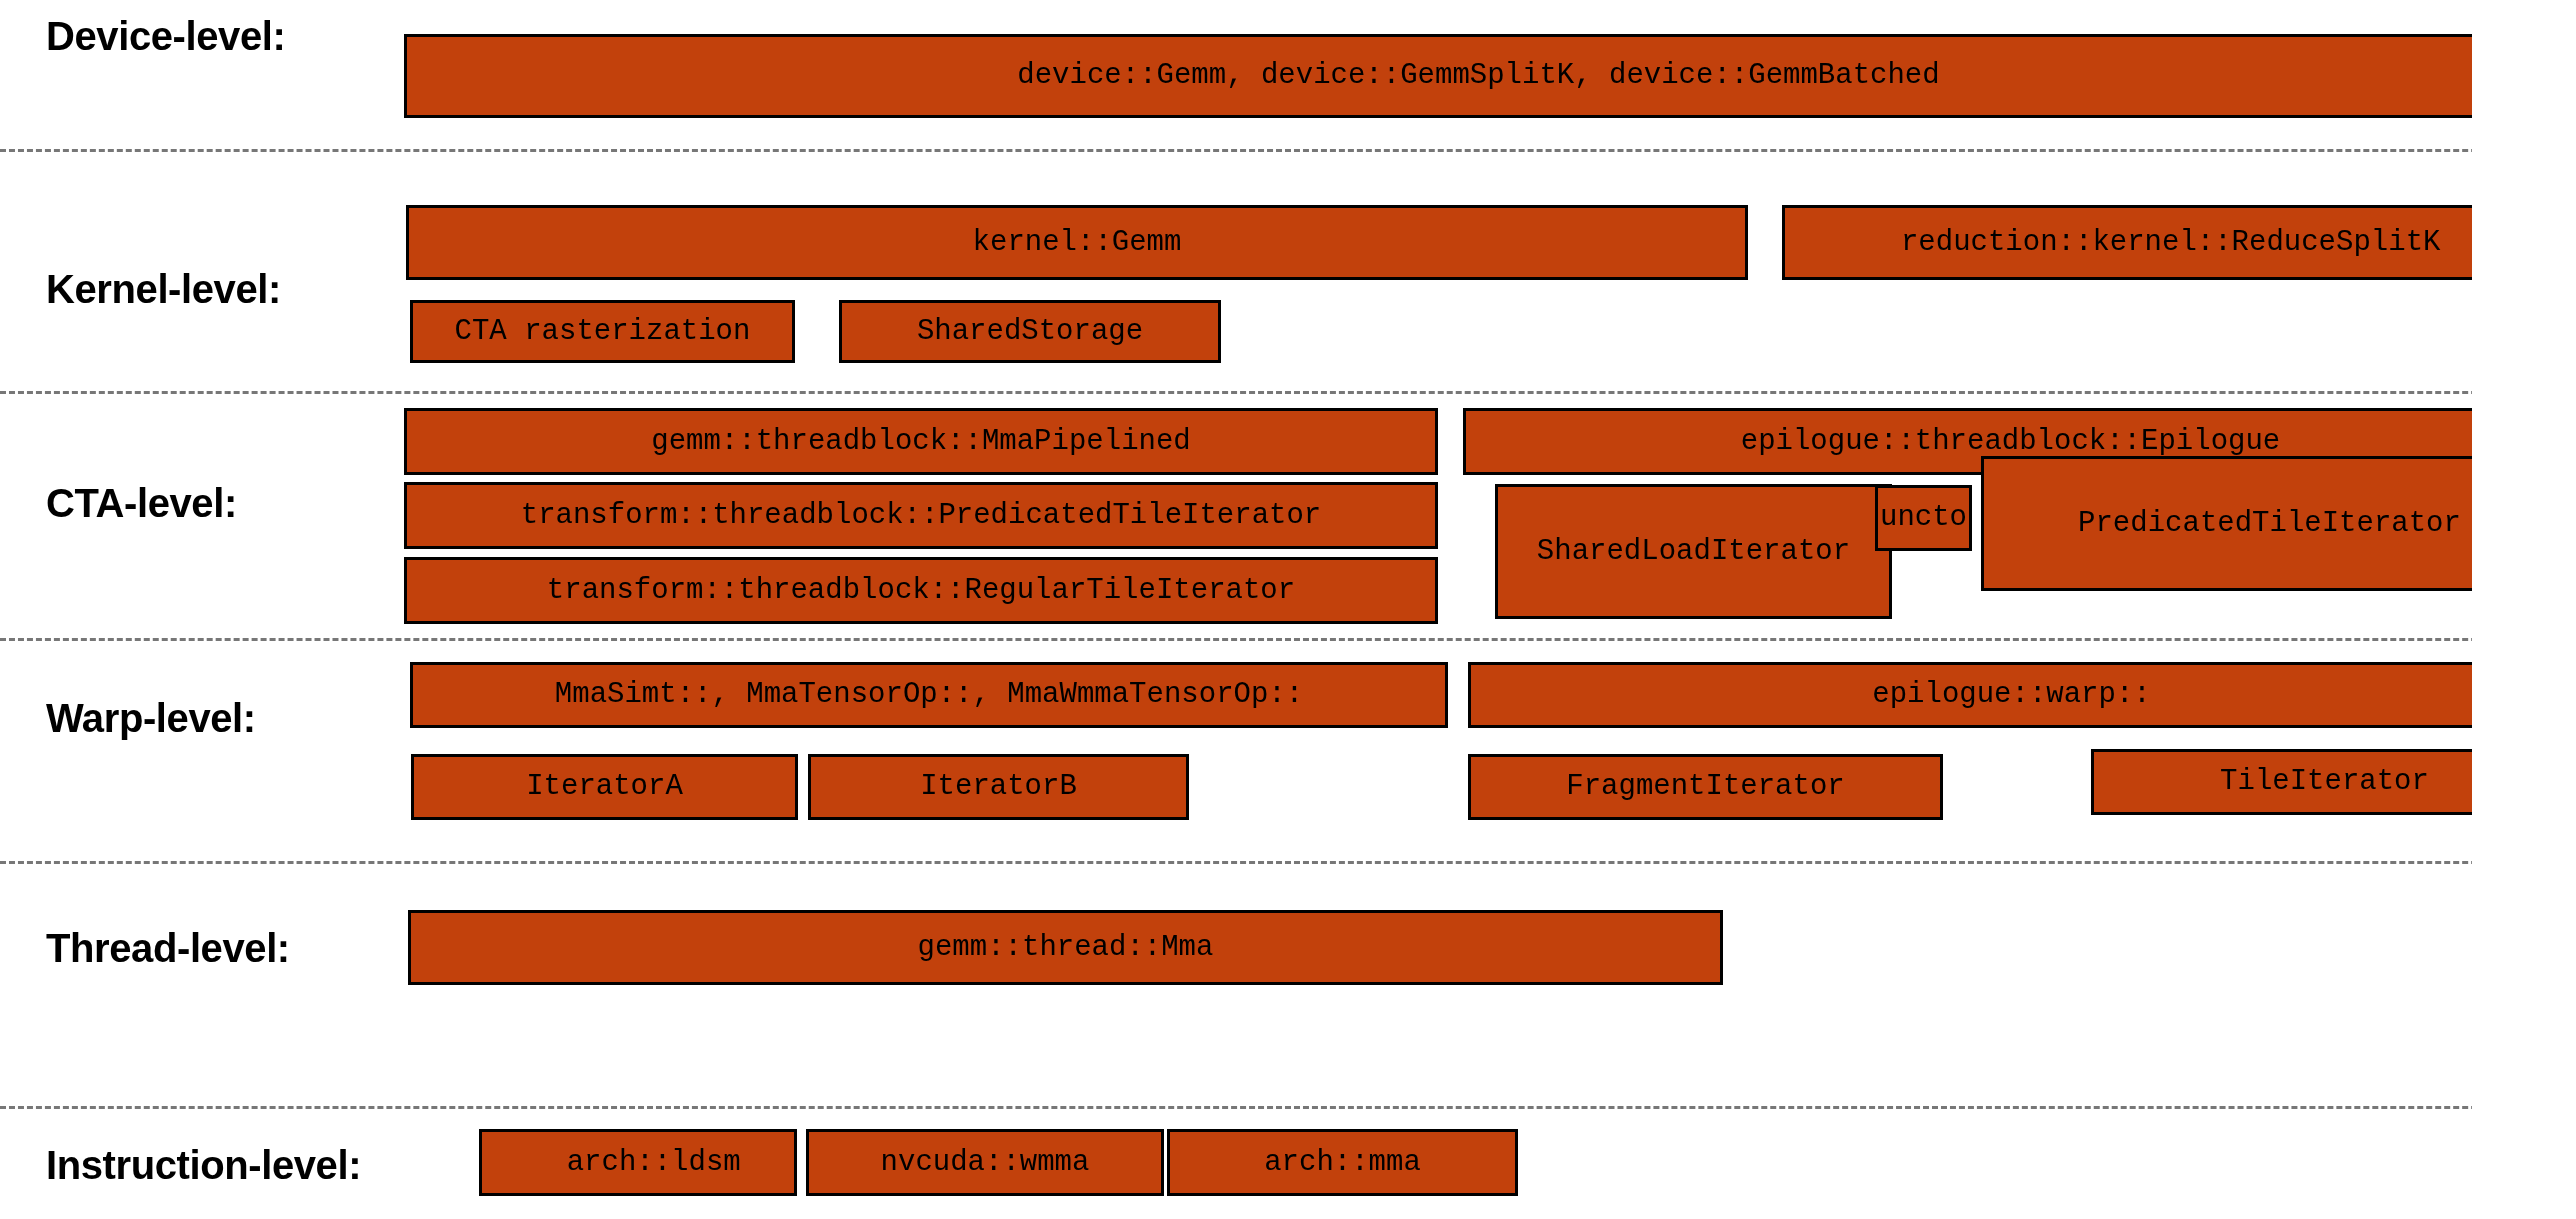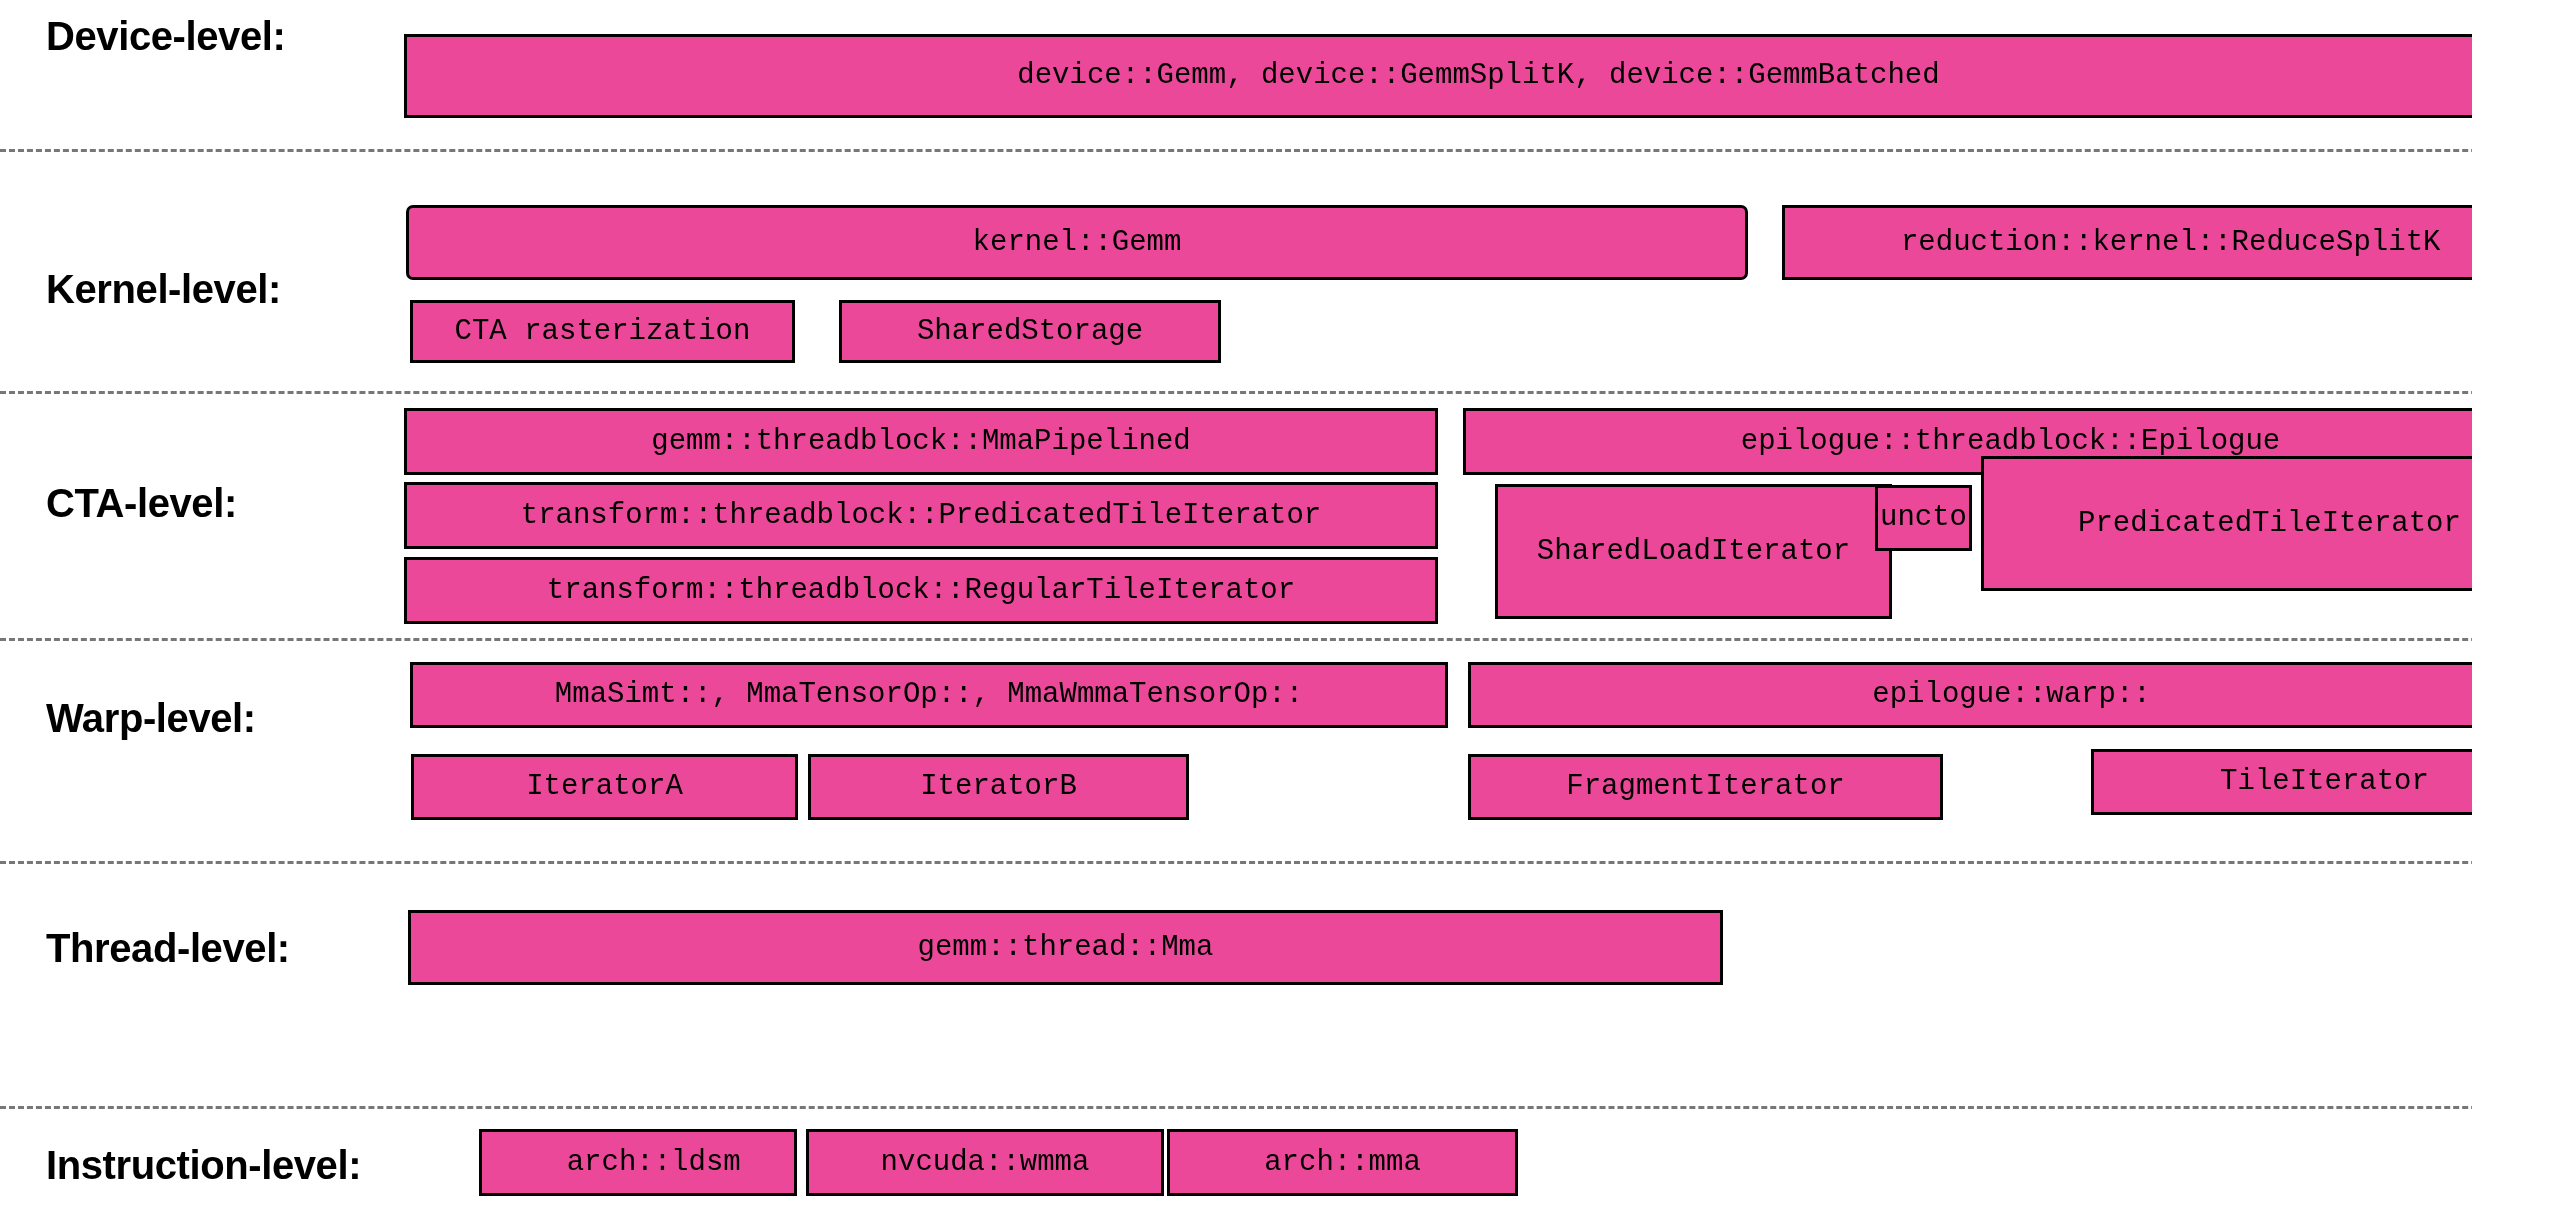--- a/index.html
+++ b/index.html
@@ -25,21 +25,21 @@
     white-space: nowrap;
     letter-spacing: -0.4px;
     display: flex;
     align-items: center;
     line-height: 1;
   }
   .box {
     position: absolute;
     box-sizing: border-box;
     border: 3.1px solid #000000;
-    background: #ec4899;
+    background: #c2410c;
     display: flex;
     align-items: center;
     justify-content: center;
     text-align: center;
     font-family: "Liberation Mono", monospace;
     font-size: 29px;
     color: #000000;
     line-height: 1.1;
     padding: 0 4.6px;
     overflow: hidden;
@@ -59,21 +59,21 @@
 <div id="page">
 
   <div class="level-label" style="left:46px; top:17px; width:322px; height:37px;">Device-level:</div>
 
   <div class="box" style="left:404px; top:34px; width:2149px; height:84px;">device::Gemm, device::GemmSplitK, device::GemmBatched</div>
 
   <div class="divider" style="top:149px;"></div>
 
   <div class="level-label" style="left:46px; top:270px; width:322px; height:37px;">Kernel-level:</div>
 
-  <div class="box" style="left:406px; top:205px; width:1342px; height:75px;border-radius:7px;">kernel::Gemm</div>
+  <div class="box" style="left:406px; top:205px; width:1342px; height:75px;">kernel::Gemm</div>
 
   <div class="box" style="left:1782px; top:205px; width:770px; height:75px;padding-left:12px;">reduction::kernel::ReduceSplitK</div>
 
   <div class="box" style="left:410px; top:300px; width:385px; height:63px;">CTA rasterization</div>
 
   <div class="box" style="left:839px; top:300px; width:382px; height:63px;">SharedStorage</div>
 
   <div class="divider" style="top:391px;"></div>
 
   <div class="level-label" style="left:46px; top:484px; width:322px; height:37px;">CTA-level:</div>

